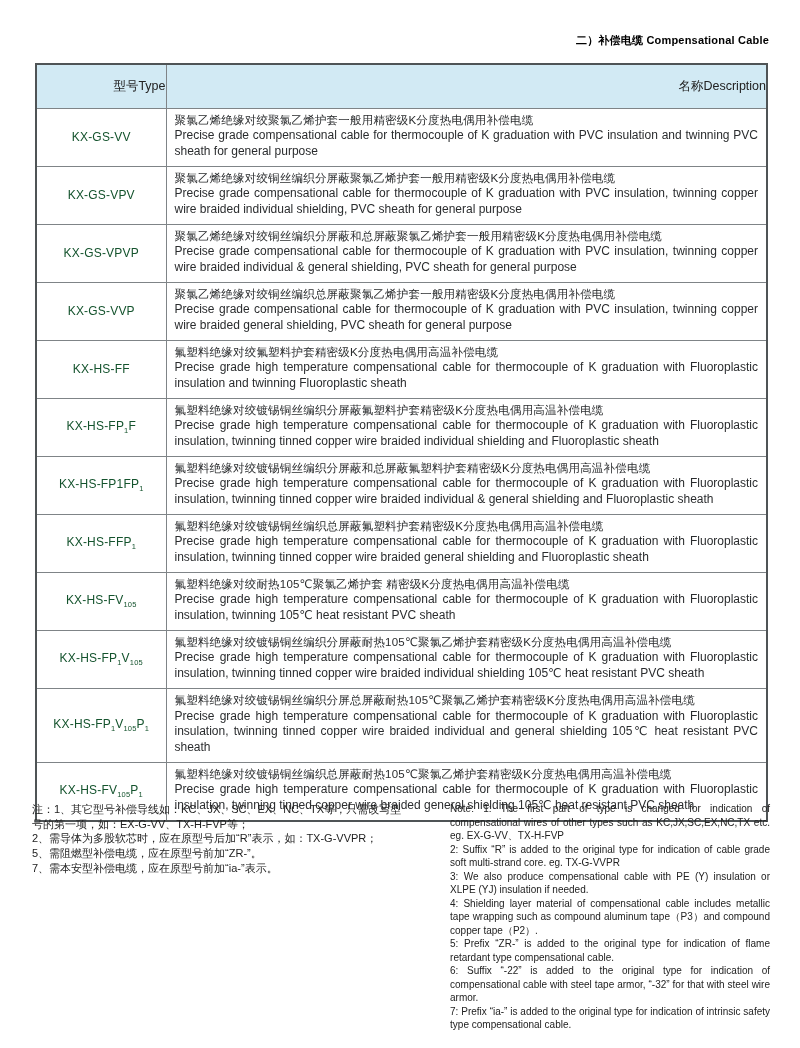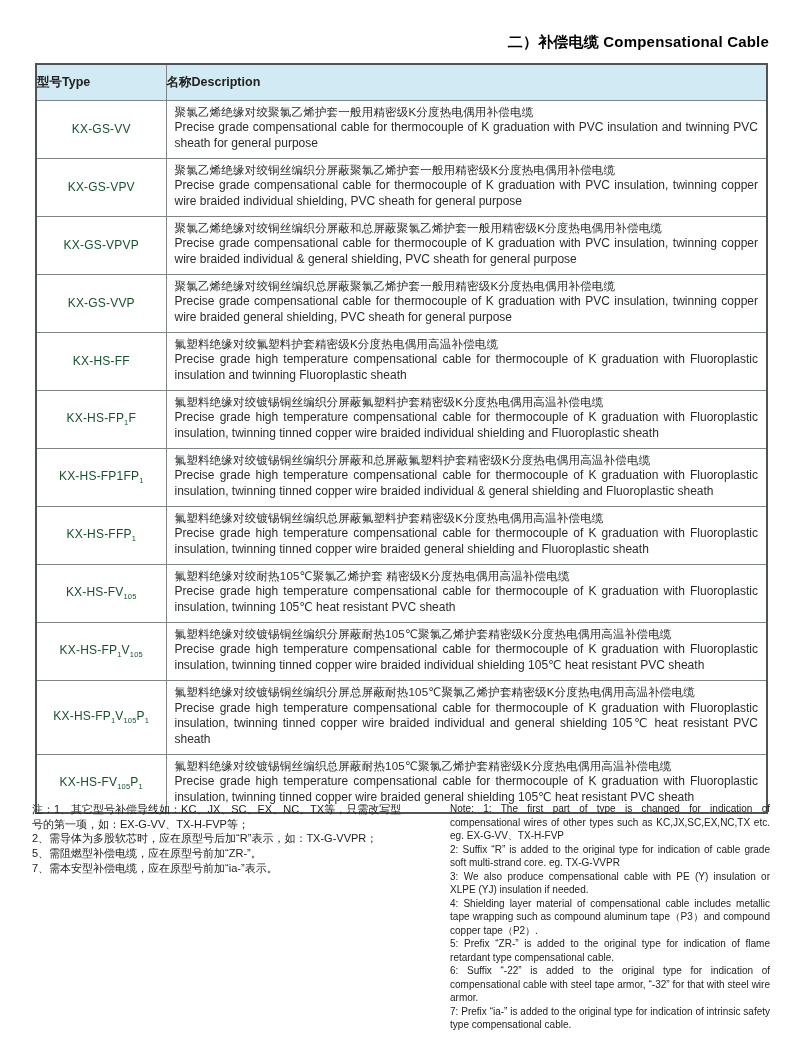--- a/index.html
+++ b/index.html
@@ -10,36 +10,36 @@
   }
   *{margin:0;padding:0;box-sizing:border-box;}
   html,body{background:#ffffff;}
   body{
     width:800px;height:1048px;position:relative;
     font-family:"Liberation Sans","DejaVu Sans",sans-serif;
     color:var(--ink);
   }
   .section-title{
     position:absolute;top:33px;right:31px;
-    font-size:15px;font-weight:bold;letter-spacing:.2px;
+    font-size:11px;font-weight:bold;letter-spacing:.2px;
     color:#000;
   }
   table.cable-table{
     position:absolute;left:35px;top:63px;width:733px;
     border-collapse:collapse;table-layout:fixed;
     border:2px solid var(--border-outer);
   }
   .cable-table th,.cable-table td{
     border:1px solid var(--border-inner);
     vertical-align:middle;
   }
   .cable-table th{
     background:var(--header-bg);
-    font-weight:bold;font-size:12.5px;
-    height:36px;text-align:left;color:#222;
+    font-weight:normal;font-size:12.5px;
+    height:44px;text-align:right;color:#222;
   }
   .col-type{width:130px;}
   td.type-cell{
     text-align:center;font-size:12px;color:#14532d;
     padding:4px 2px;letter-spacing:.2px;
   }
   td.type-cell sub{font-size:7.5px;}
   td.desc-cell{padding:4px 8px 6px 8px;}
   .desc-cell .zh{
     font-size:11.5px;line-height:1.34;color:#2a2c2e;

